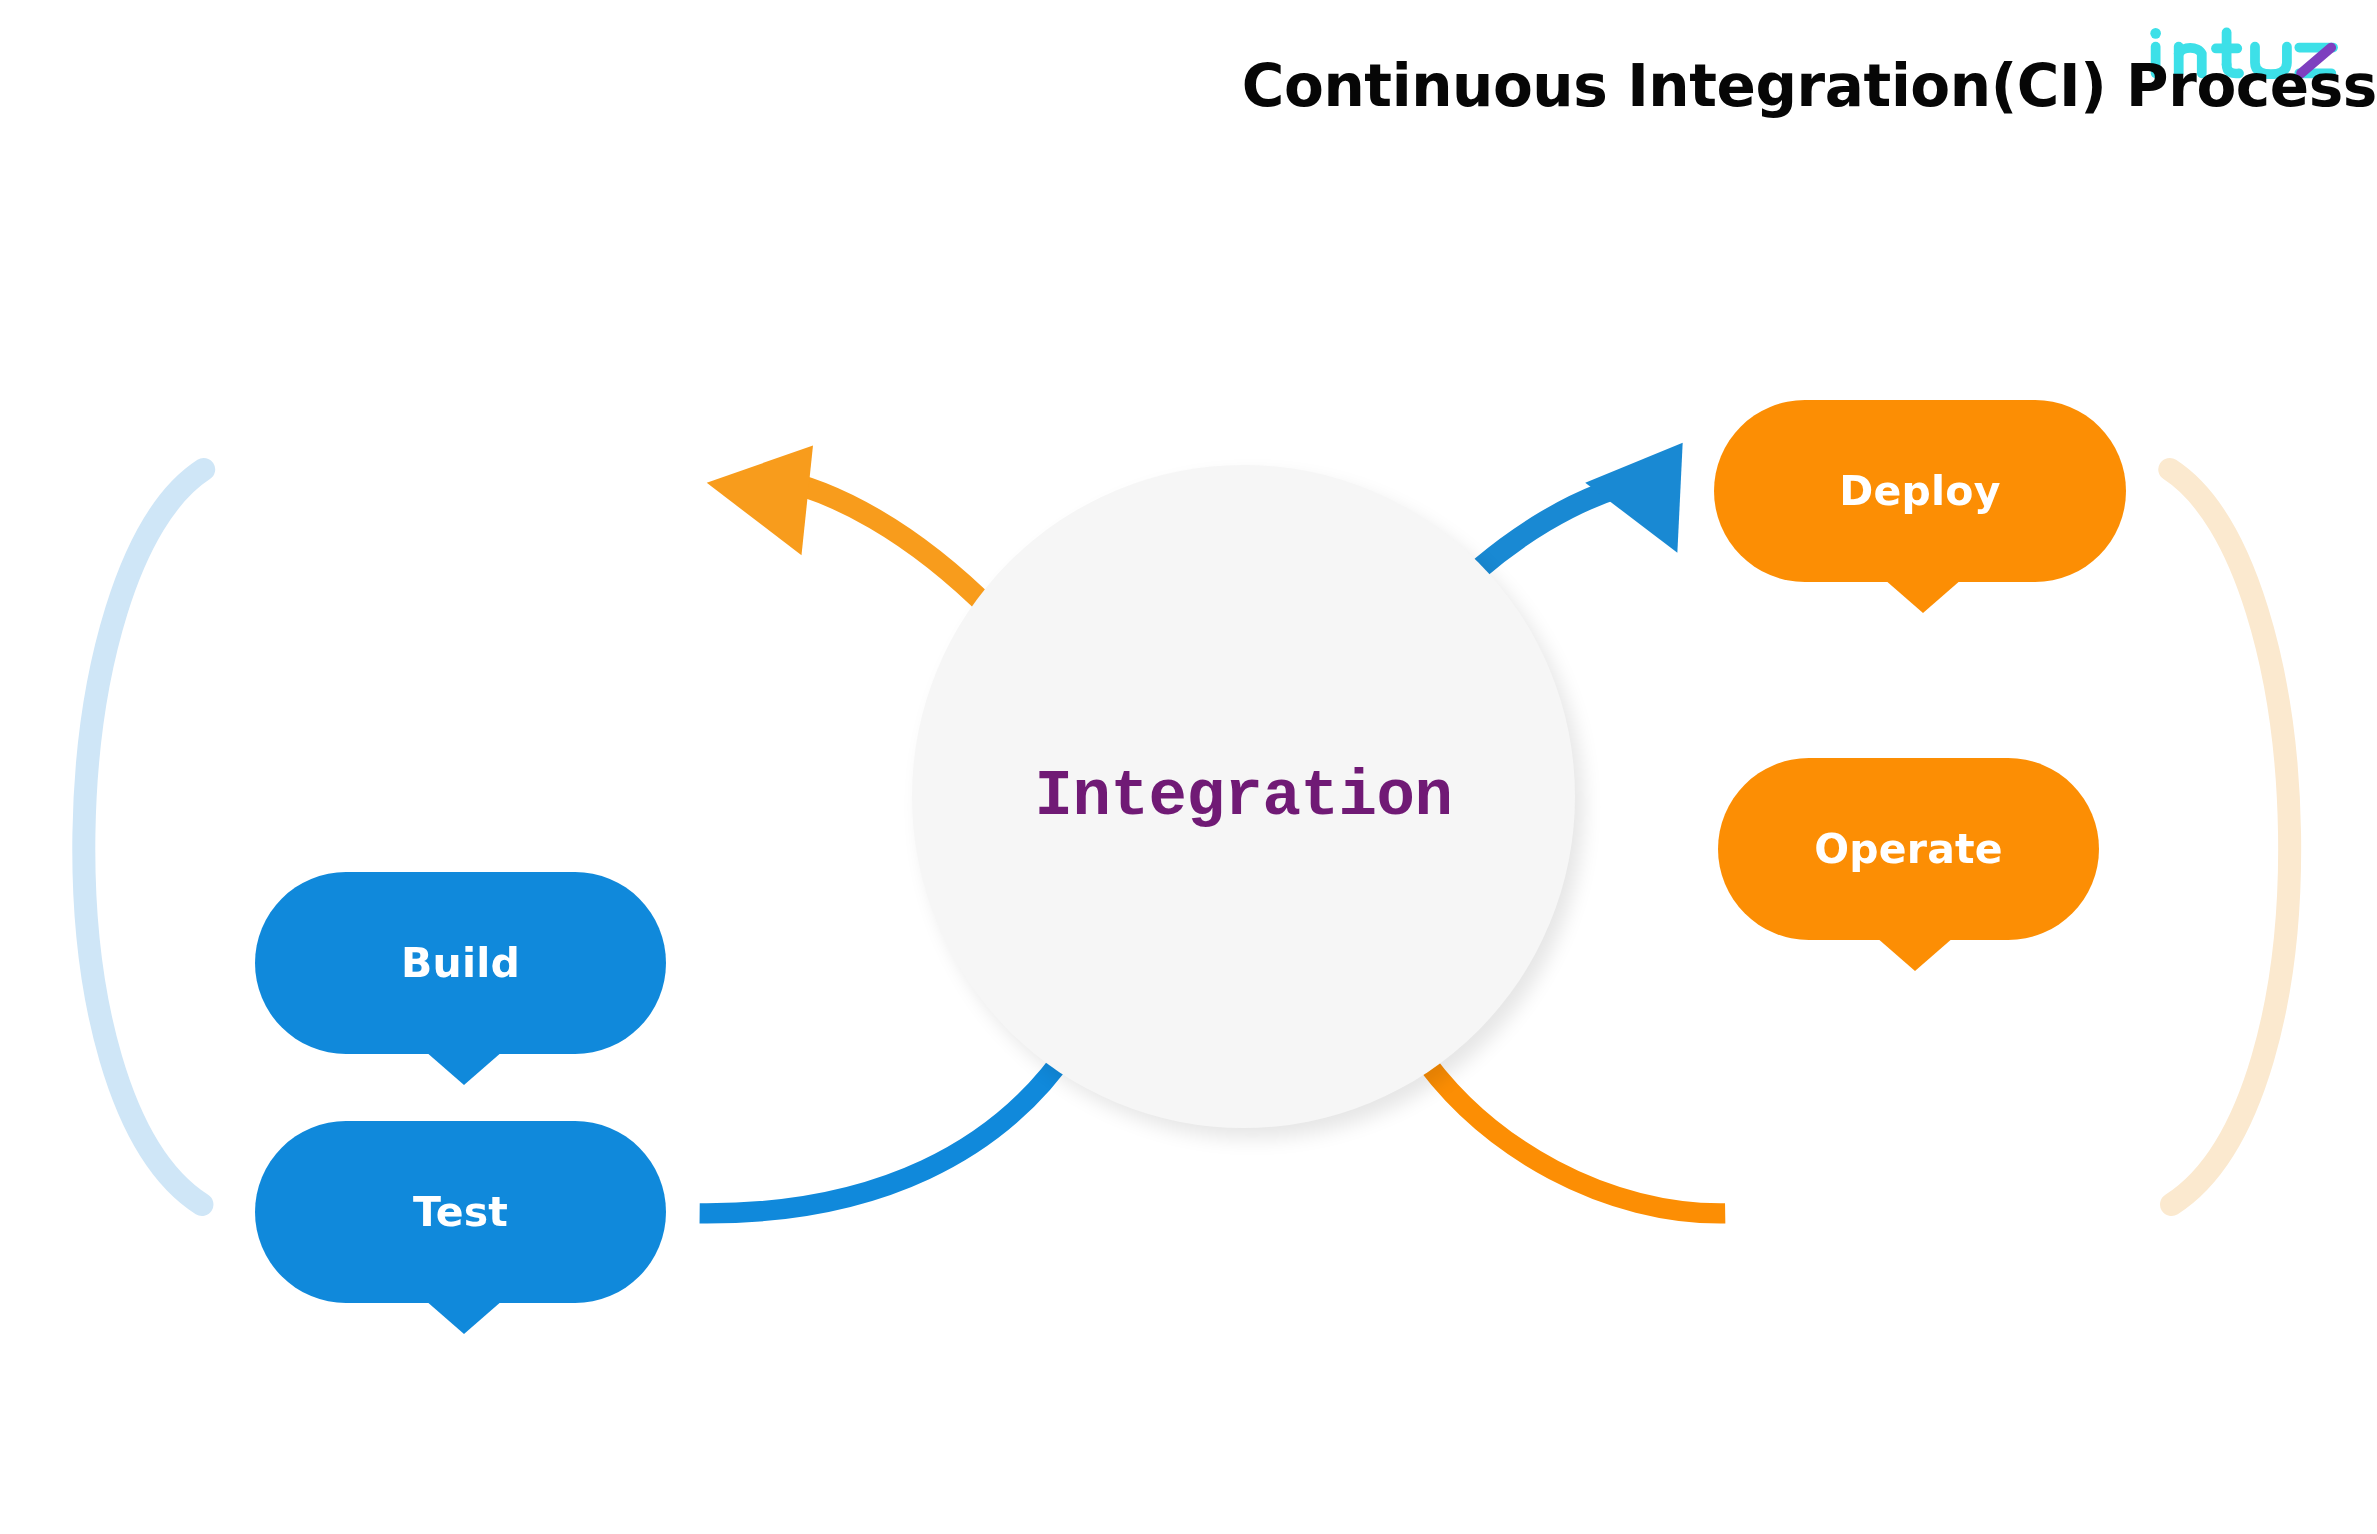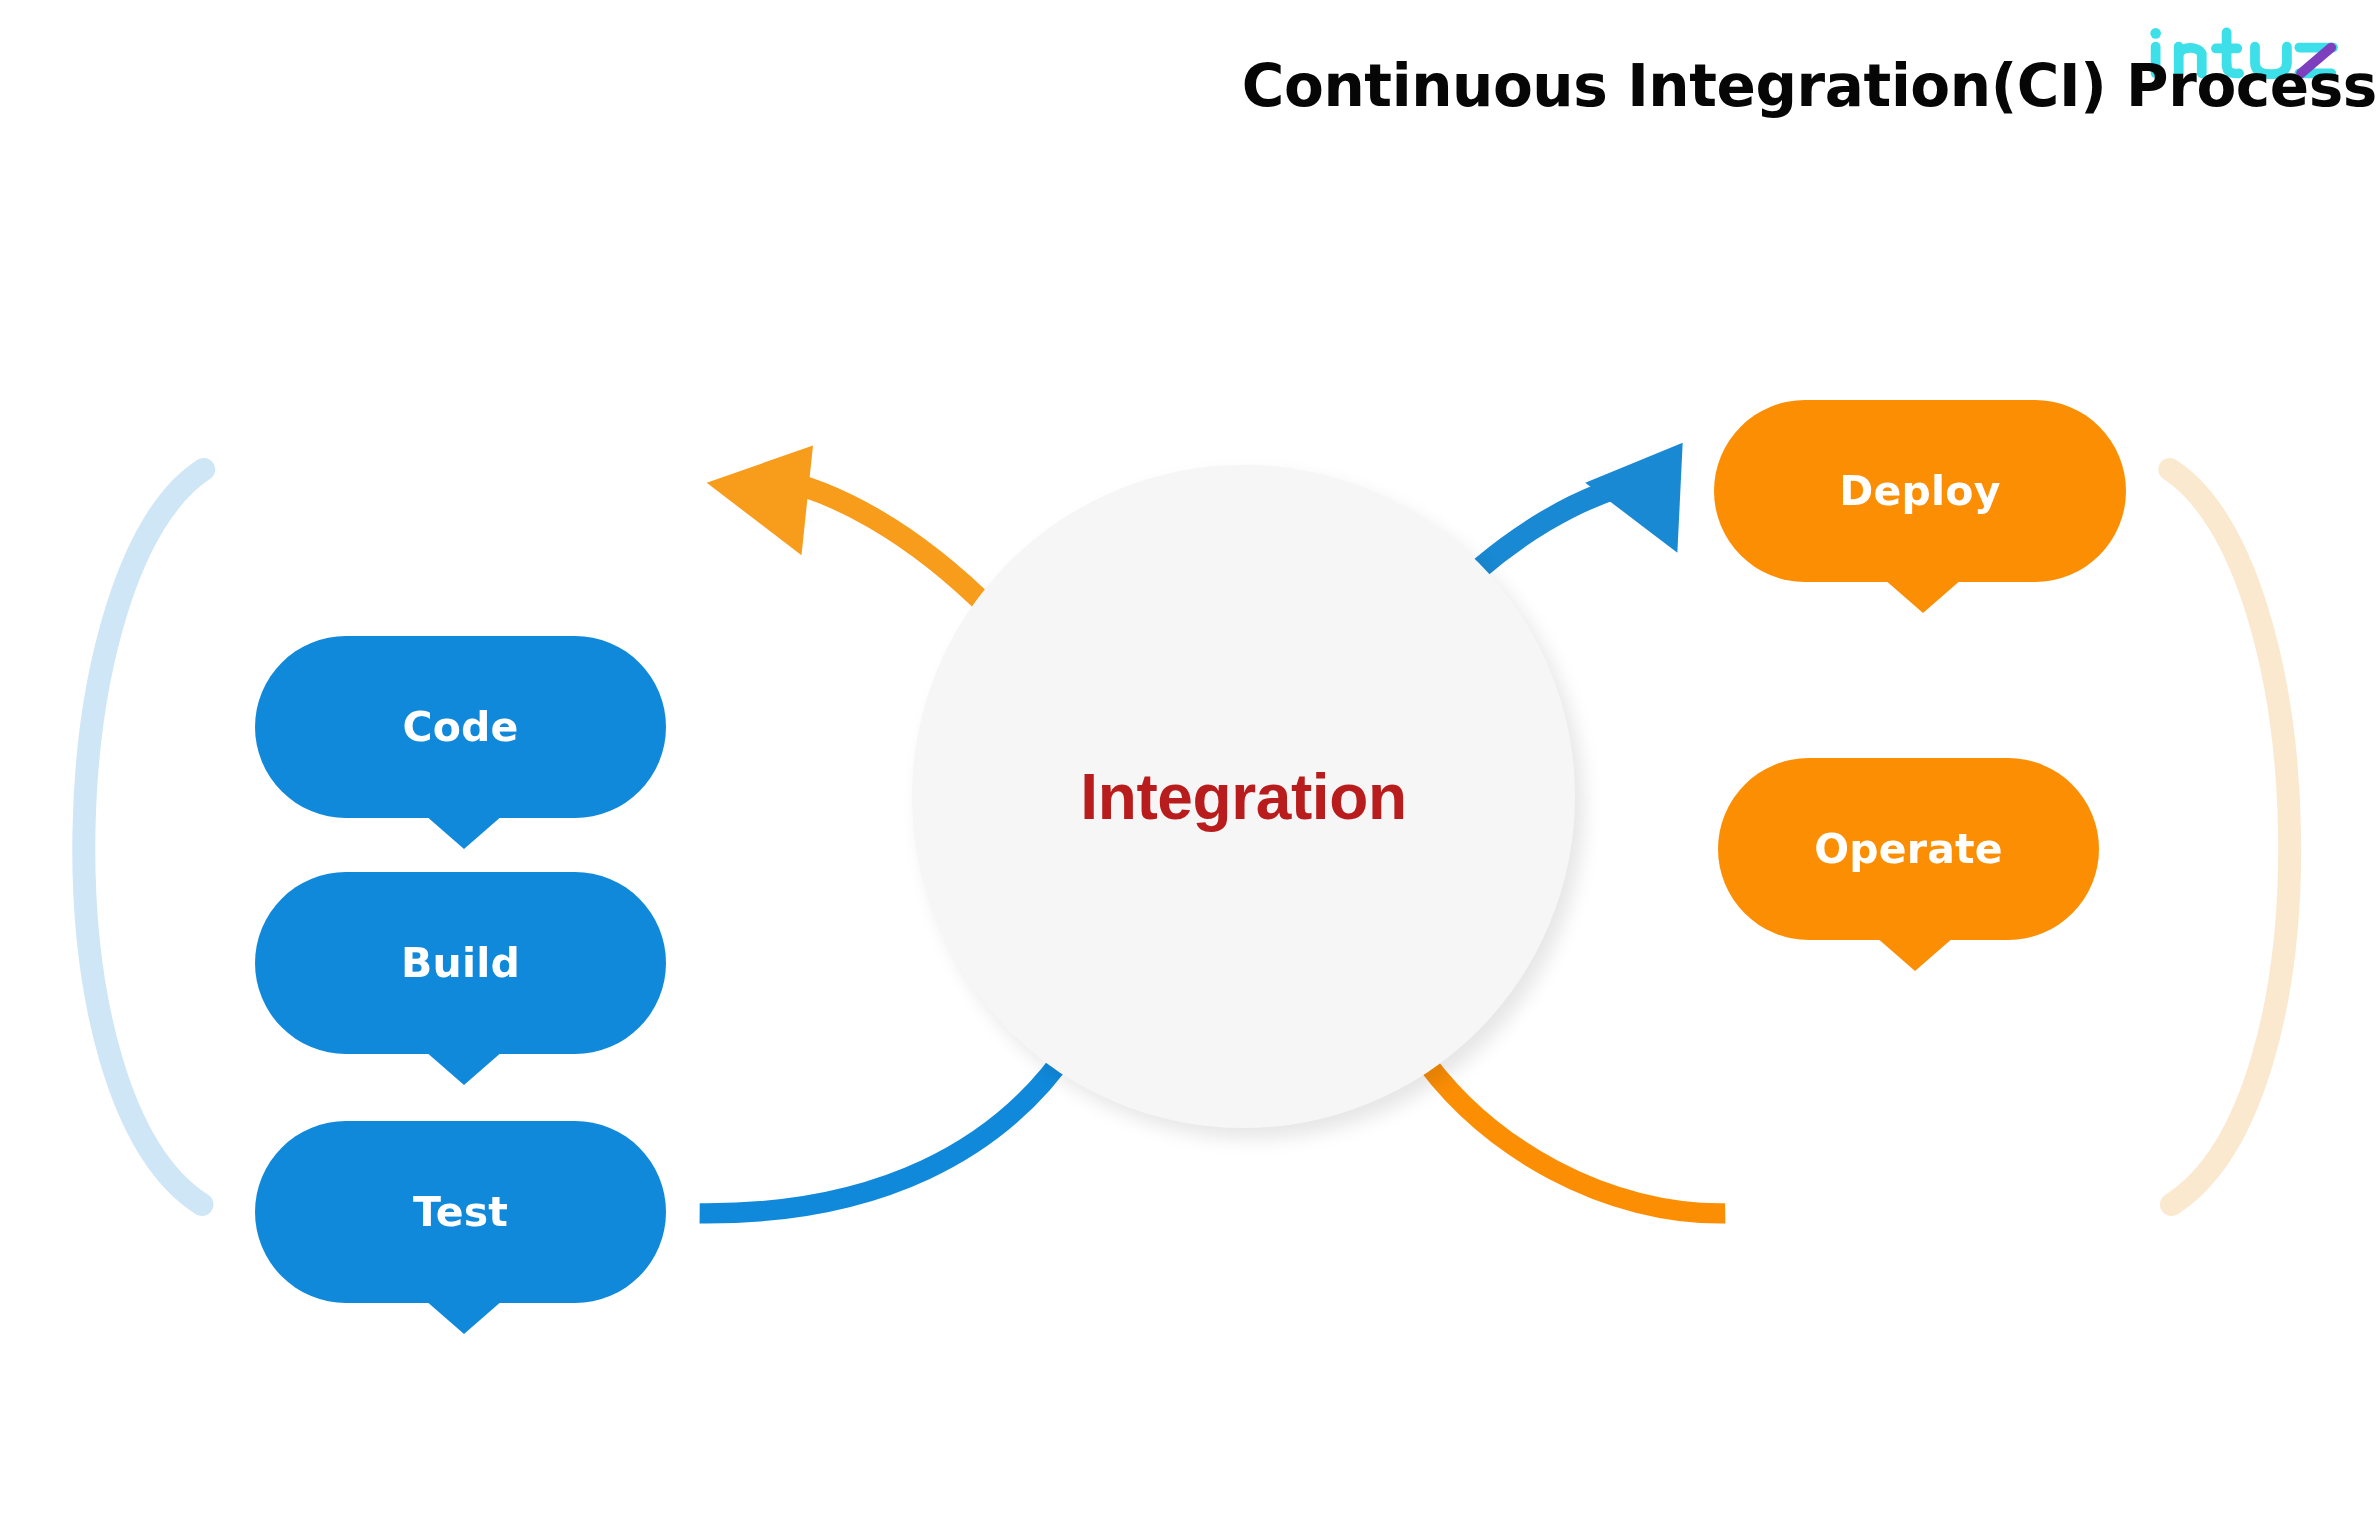--- a/index.html
+++ b/index.html
@@ -66,23 +66,23 @@
     background: #f6f6f6;
     box-shadow: 8.9px 10.6px 19.5px rgba(0,0,0,0.10);
     display: flex;
     align-items: center;
     justify-content: center;
     z-index: 5;
   }
   #center-circle .label {
     font-size: 64px;
     font-weight: 700;
-    color: #b91c1c;
+    color: #701a75;
     letter-spacing: -0.4px;
-    font-family: Liberation Sans, sans-serif;
+    font-family: Liberation Mono, monospace;
   }
 
   
   .pill {
     position: absolute;
     height: 182px;
     border-radius: 91px;
     display: flex;
     align-items: center;
     justify-content: center;
@@ -159,24 +159,20 @@
       <path d="M 1620 690 C 1700 605, 1790 555, 1862 542" fill="none" stroke="#1989D3" stroke-width="24" stroke-linecap="butt"></path>
       <polygon points="1900,500 1894,624 1790,545" fill="#1989D3"></polygon>
     </g>
   </svg>
 
   <div id="center-circle">
     <span class="label">Integration</span>
   </div>
 
 
-  <div class="pill blue" style="left:255px; top:636px; width:411px;">
-    <span class="label">Code</span>
-    <span class="tail" style="left:170px;"></span>
-  </div>
 
   <div class="pill blue" style="left:255px; top:872px; width:411px;">
     <span class="label">Build</span>
     <span class="tail" style="left:170px;"></span>
   </div>
 
   <div class="pill orange" style="left:1714px; top:400px; width:412px;">
     <span class="label">Deploy</span>
     <span class="tail" style="left:170px;"></span>
   </div>

